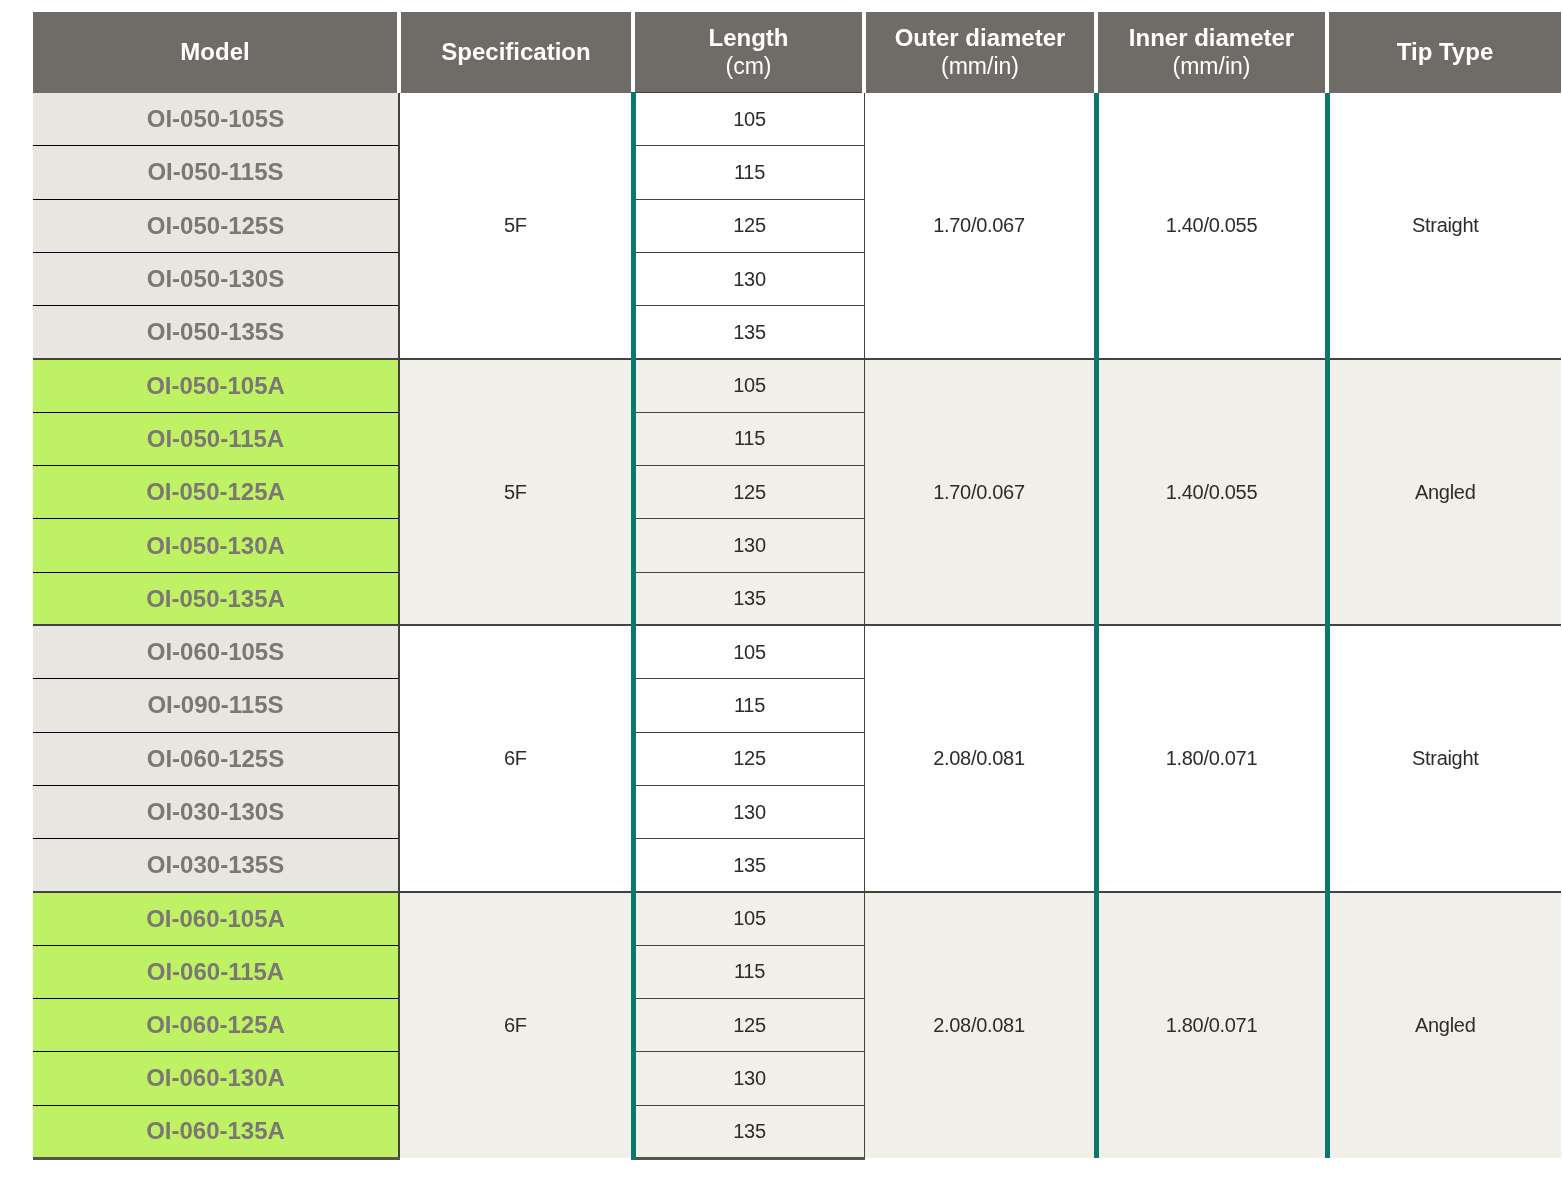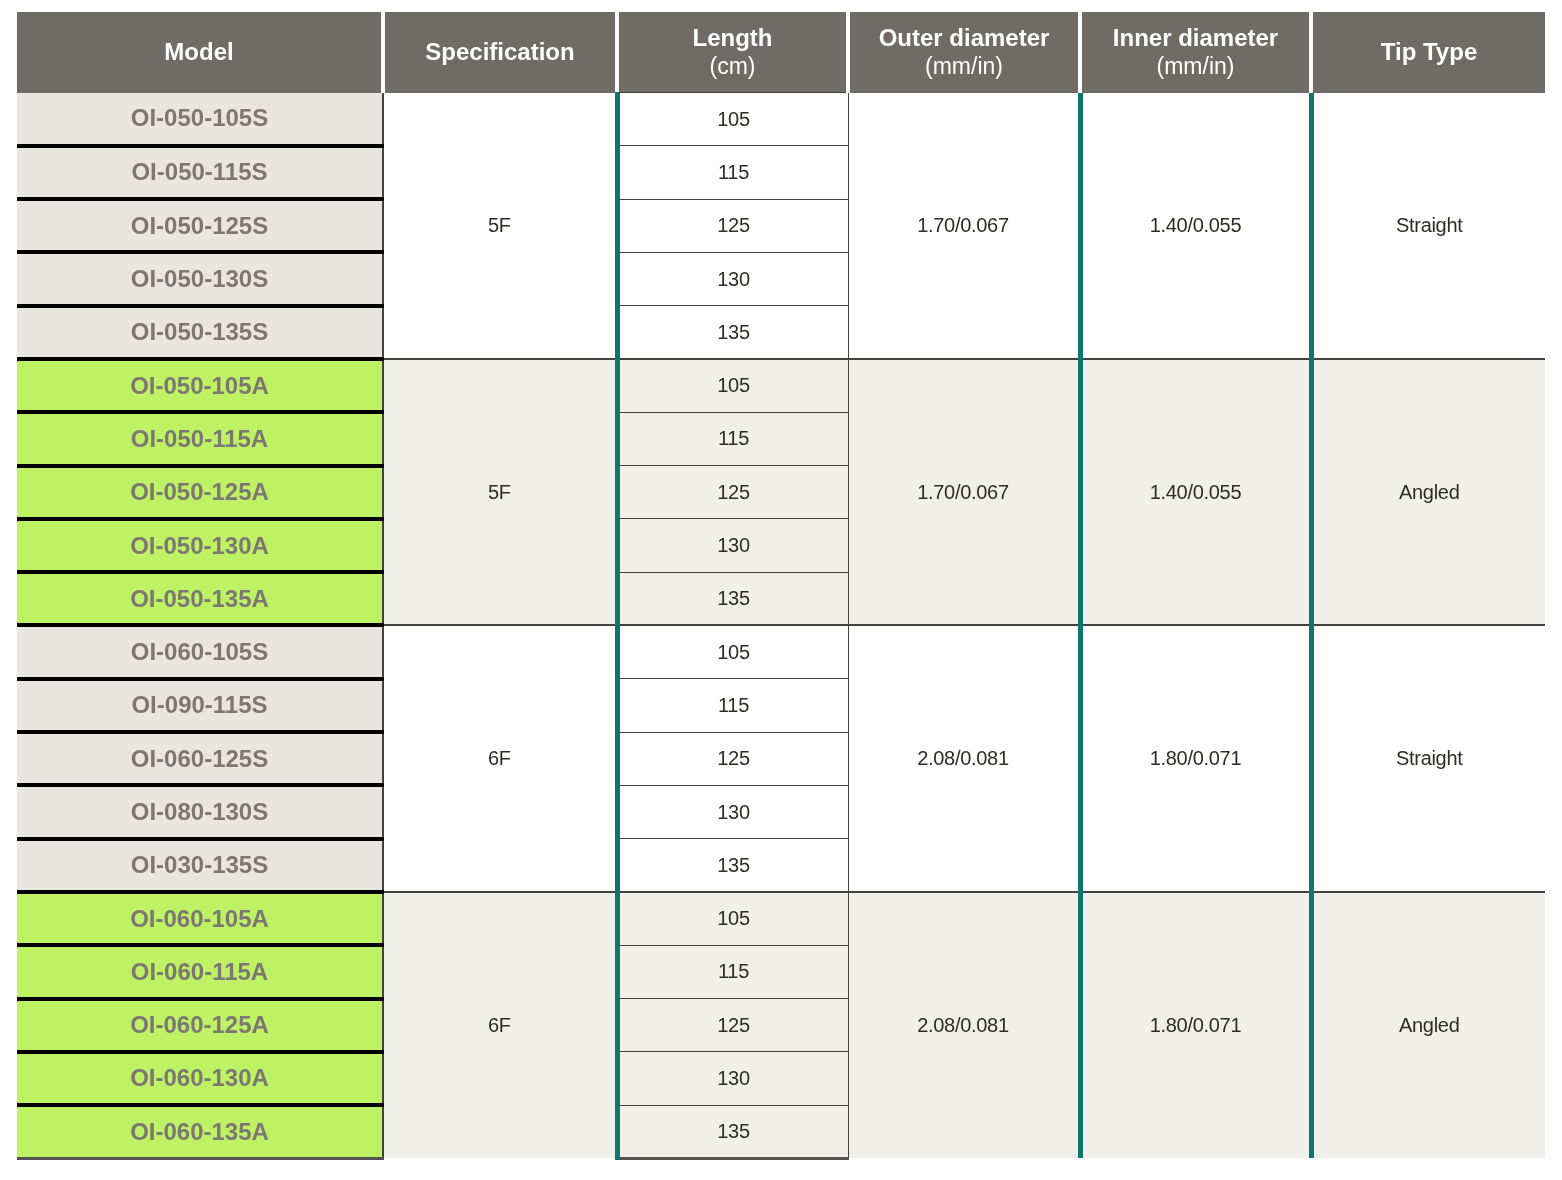--- a/index.html
+++ b/index.html
@@ -10,21 +10,21 @@
   }
   .page {
     position: relative;
     width: 1562px;
     height: 1180px;
     background: #ffffff;
     overflow: hidden;
   }
   .spec-table {
     position: absolute;
-    left: 17px;
+    left: 33px;
     top: 12px;
     width: 1528px;
     border-collapse: collapse;
     table-layout: fixed;
   }
   col.c-model  { width: 366px; }
   col.c-spec   { width: 234px; }
   col.c-len    { width: 231px; }
   col.c-od     { width: 232px; }
   col.c-id     { width: 231px; }
@@ -60,21 +60,21 @@
     font-size: 20px;
     color: #2E2C29;
     letter-spacing: -0.3px;
   }
   td.model {
     font-weight: 700;
     color: #7C7772;
     font-size: 24px;
     letter-spacing: 0;
     border-right: 2px solid #44423F;
-    border-bottom: 4px solid #000000;
+    border-bottom: 1px solid #000000;
   }
   td.len {
     border: 1px solid #44423F;
   }
   td.spec, td.od, td.id, td.tip {
     border-left: 1px solid #44423F;
     border-right: 5px solid #0f766e;
   }
   td.tip { border-right: none; }
 
@@ -173,21 +173,21 @@
       </tr>
       <tr class="odd">
         <td class="model">OI-090-115S</td>
         <td class="len">115</td>
       </tr>
       <tr class="odd">
         <td class="model">OI-060-125S</td>
         <td class="len">125</td>
       </tr>
       <tr class="odd">
-        <td class="model">OI-080-130S</td>
+        <td class="model">OI-030-130S</td>
         <td class="len">130</td>
       </tr>
       <tr class="odd">
         <td class="model">OI-030-135S</td>
         <td class="len">135</td>
       </tr>
 
       <tr class="even gstart">
         <td class="model">OI-060-105A</td>
         <td class="spec" rowspan="5">6F</td>

